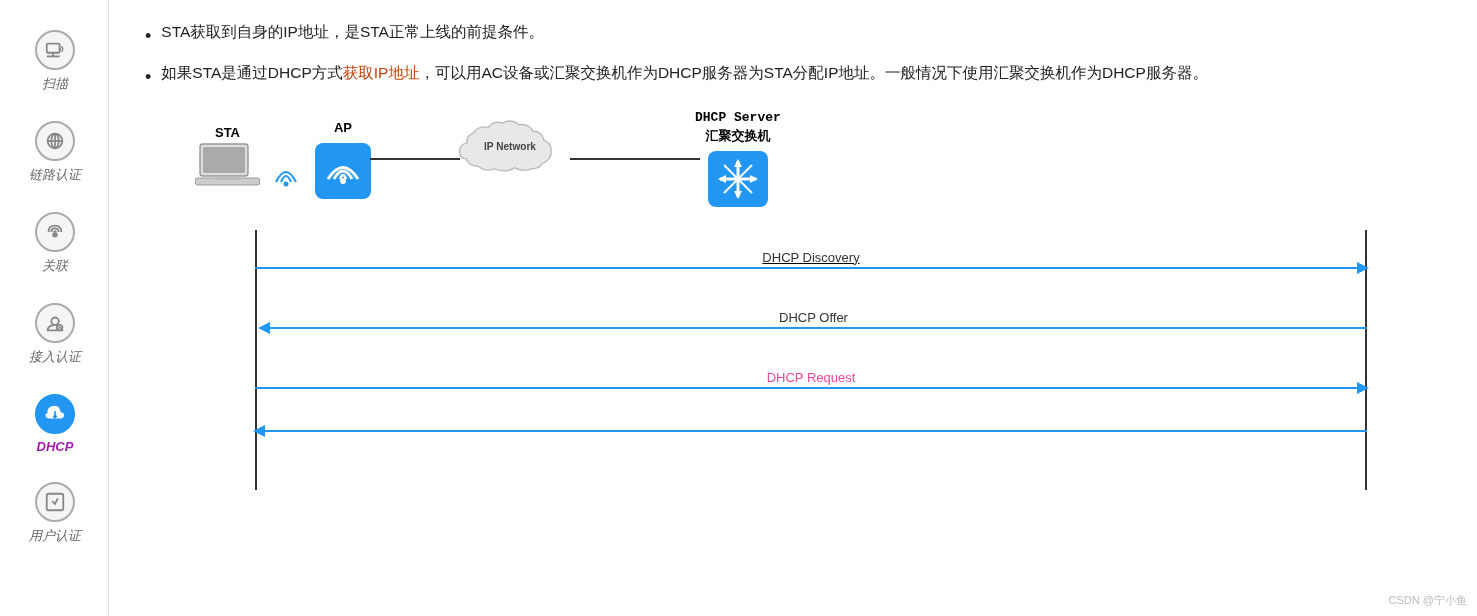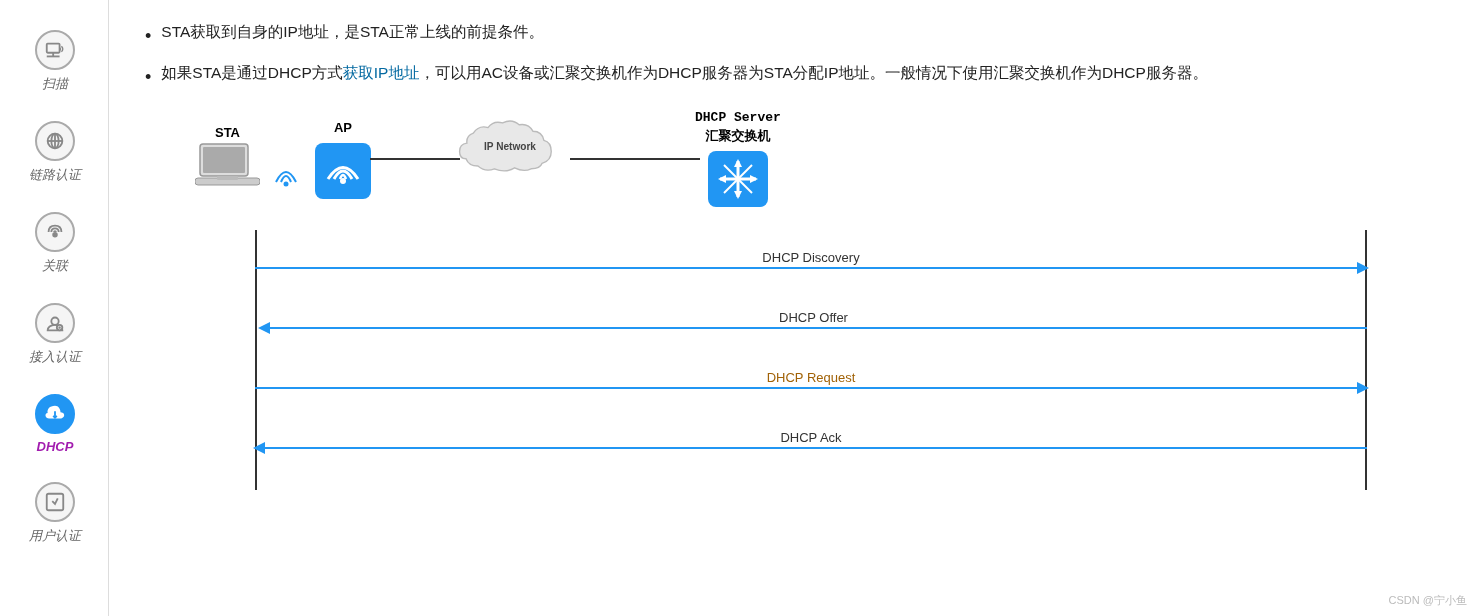--- a/index.html
+++ b/index.html
@@ -101,21 +101,21 @@
 
     .bullet-dot {
       margin-right: 10px;
       margin-top: 2px;
       font-size: 18px;
       color: #222;
       flex-shrink: 0;
     }
 
     .highlight-red {
-      color: #0369a1;
+      color: #c2410c;
     }
 
     
     .diagram {
       position: relative;
       width: 100%;
       height: 380px;
     }
 
     
@@ -338,43 +338,42 @@
         </svg>
       </div>
     </div>
 
     <div class="sequence-area">
 
       <div class="seq-line-left"></div>
 
       <div class="seq-line-right"></div>
 
-      <div style="position:absolute; top:20px; left:110px; right:80px;">
+      <div style="position:absolute; top:20px; left:110px; right:80px;text-decoration:underline;">
         <div style="font-size:13px; color:#333; text-align:center; margin-bottom:2px;">DHCP Discovery</div>
         <div style="position:relative; height:2px; background:#2196F3; width:100%;">
           <div style="position:absolute; right:-2px; top:-5px; border-left:12px solid #2196F3; border-top:6px solid transparent; border-bottom:6px solid transparent;"></div>
         </div>
       </div>
 
       <div style="position:absolute; top:80px; left:115px; right:80px;">
         <div style="font-size:13px; color:#333; text-align:center; margin-bottom:2px;">DHCP Offer</div>
         <div style="position:relative; height:2px; background:#2196F3; width:100%;">
           <div style="position:absolute; left:-2px; top:-5px; border-right:12px solid #2196F3; border-top:6px solid transparent; border-bottom:6px solid transparent;"></div>
         </div>
       </div>
 
       <div style="position:absolute; top:140px; left:110px; right:80px;">
-        <div style="font-size:13px; color:#a16207; text-align:center; margin-bottom:2px;">DHCP Request</div>
+        <div style="font-size:13px; color:#ec4899; text-align:center; margin-bottom:2px;">DHCP Request</div>
         <div style="position:relative; height:2px; background:#2196F3; width:100%;">
           <div style="position:absolute; right:-2px; top:-5px; border-left:12px solid #2196F3; border-top:6px solid transparent; border-bottom:6px solid transparent;"></div>
         </div>
       </div>
 
       <div style="position:absolute; top:200px; left:110px; right:80px;">
-        <div style="font-size:13px; color:#333; text-align:center; margin-bottom:2px;">DHCP Ack</div>
         <div style="position:relative; height:2px; background:#2196F3; width:100%;">
           <div style="position:absolute; left:-2px; top:-5px; border-right:12px solid #2196F3; border-top:6px solid transparent; border-bottom:6px solid transparent;"></div>
         </div>
       </div>
 
     </div>
 
   </div>
 
 </div>

